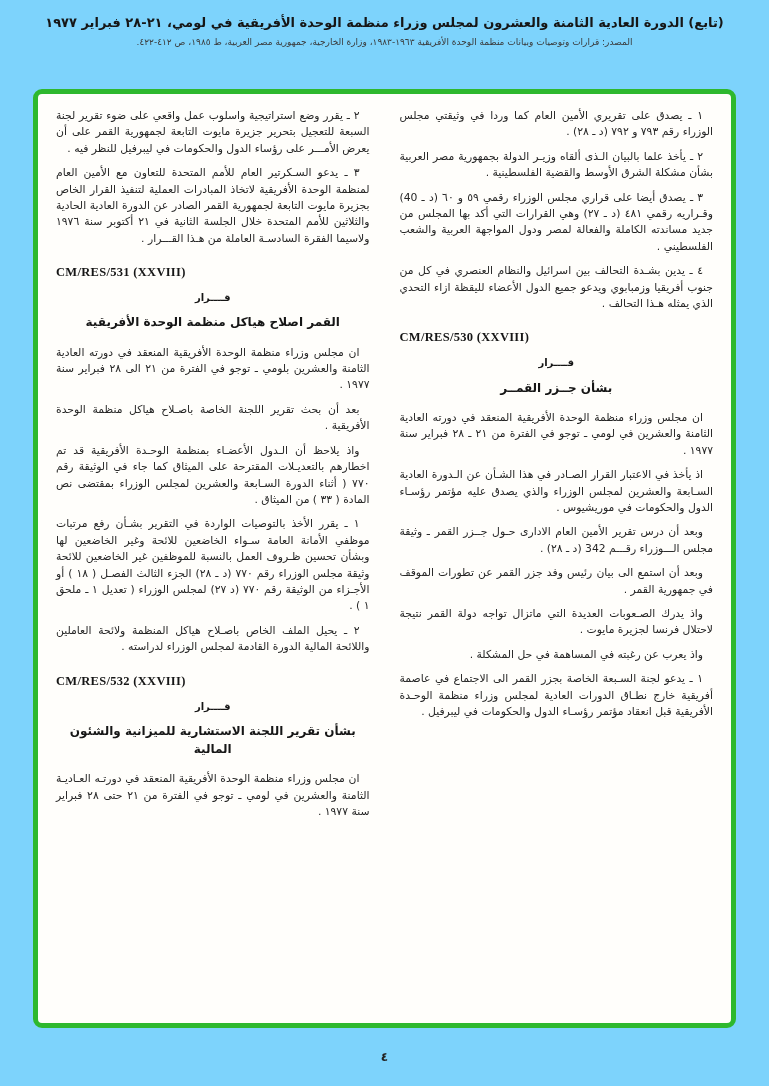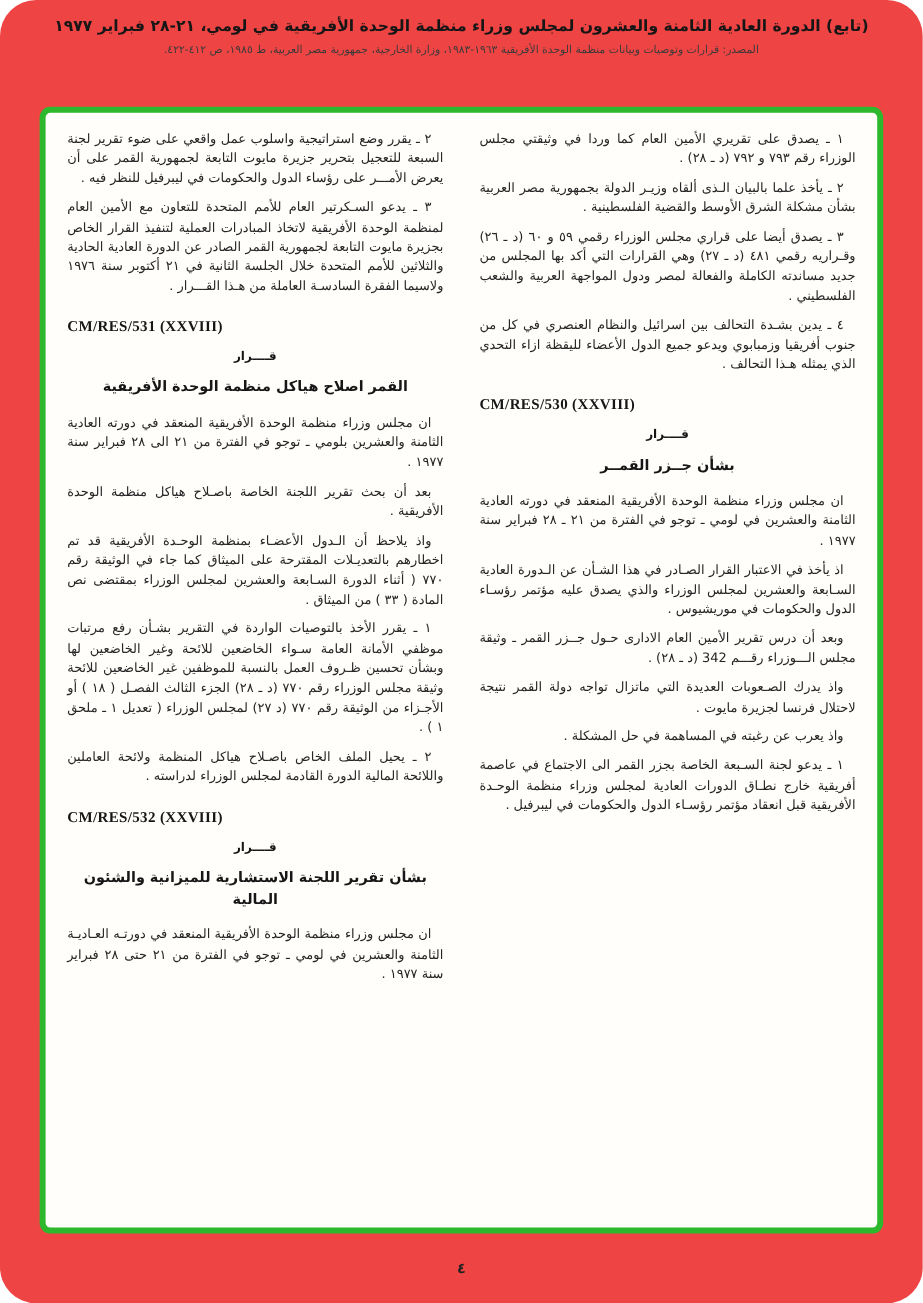--- a/index.html
+++ b/index.html
@@ -2,26 +2,25 @@
 <html lang="ar" dir="rtl"><head>
 <meta charset="utf-8">
 <style>
   * { box-sizing: border-box; }
   html, body { margin: 0; padding: 0; background: #ffffff; }
   .page {
     position: relative;
     width: 769px;
     height: 1086px;
     margin: 0 auto;
-    background: #ef4444;
+    background: #7dd3fc;
     font-family: "DejaVu Sans", sans-serif;
     color: #1f1f1f;
     overflow: hidden;
     direction: rtl;
-    border-radius: 30px;
   }
   .header {
     text-align: center;
     padding-top: 15px;
     direction: rtl;
   }
   .header-line1 {
     font-size: 13px;
     font-weight: bold;
     color: #161616;
@@ -106,28 +105,29 @@
   <div class="header">
     <div class="header-line1">(تابع) الدورة العادية الثامنة والعشرون لمجلس وزراء منظمة الوحدة الأفريقية في لومي، ٢١-٢٨ فبراير ١٩٧٧</div>
     <div class="header-line2">المصدر: قرارات وتوصيات وبيانات منظمة الوحدة الأفريقية ١٩٦٣-١٩٨٣، وزارة الخارجية، جمهورية مصر العربية، ط ١٩٨٥، ص ٤١٢-٤٢٢.</div>
   </div>
 
   <div class="green-box">
     <div class="columns">
       <div class="col">
           <div class="block num">١ ـ يصدق على تقريري الأمين العام كما وردا في وثيقتي مجلس الوزراء رقم ٧٩٣ و ٧٩٢ (د ـ ٢٨) .</div>
           <div class="block num">٢ ـ يأخذ علما بالبيان الـذى ألقاه وزيـر الدولة بجمهورية مصر العربية بشأن مشكلة الشرق الأوسط والقضية الفلسطينية .</div>
-          <div class="block num">٣ ـ يصدق أيضا على قراري مجلس الوزراء رقمي ٥٩ و ٦٠ (د ـ ٢٦) وقـراريه رقمي ٤٨١ (د ـ ٢٧) وهي القرارات التي أكد بها المجلس من جديد مساندته الكاملة والفعالة لمصر ودول المواجهة العربية والشعب الفلسطيني .</div>
+          <div class="block num">٣ ـ يصدق أيضا على قراري مجلس الوزراء رقمي ٥٩ و ٦٠ (د ـ 40) وقـراريه رقمي ٤٨١ (د ـ ٢٧) وهي القرارات التي أكد بها المجلس من جديد مساندته الكاملة والفعالة لمصر ودول المواجهة العربية والشعب الفلسطيني .</div>
           <div class="block num">٤ ـ يدين بشـدة التحالف بين اسرائيل والنظام العنصري في كل من جنوب أفريقيا وزمبابوي ويدعو جميع الدول الأعضاء لليقظة ازاء التحدي الذي يمثله هـذا التحالف .</div>
           <div class="block res">CM/RES/530 (XXVIII)</div>
           <div class="block title">قــــرار</div>
           <div class="block subject">بشأن جــزر القمــر</div>
           <div class="block para">ان مجلس وزراء منظمة الوحدة الأفريقية المنعقد في دورته العادية الثامنة والعشرين في لومي ـ توجو في الفترة من ٢١ ـ ٢٨ فبراير سنة ١٩٧٧ .</div>
           <div class="block para">اذ يأخذ في الاعتبار القرار الصـادر في هذا الشـأن عن الـدورة العادية السـابعة والعشرين لمجلس الوزراء والذي يصدق عليه مؤتمر رؤسـاء الدول والحكومات في موريشيوس .</div>
           <div class="block para">وبعد أن درس تقرير الأمين العام الادارى حـول جــزر القمر ـ وثيقة مجلس الـــوزراء رقـــم 342 (د ـ ٢٨) .</div>
+          <div class="block para">وبعد أن استمع الى بيان رئيس وفد جزر القمر عن تطورات الموقف في جمهورية القمر .</div>
           <div class="block para">واذ يدرك الصـعوبات العديدة التي ماتزال تواجه دولة القمر نتيجة لاحتلال فرنسا لجزيرة مايوت .</div>
           <div class="block para">واذ يعرب عن رغبته في المساهمة في حل المشكلة .</div>
           <div class="block num">١ ـ يدعو لجنة السـبعة الخاصة بجزر القمر الى الاجتماع في عاصمة أفريقية خارج نطـاق الدورات العادية لمجلس وزراء منظمة الوحـدة الأفريقية قبل انعقاد مؤتمر رؤسـاء الدول والحكومات في ليبرفيل .</div>
         </div>
       <div class="col">
           <div class="block num">٢ ـ يقرر وضع استراتيجية واسلوب عمل واقعي على ضوء تقرير لجنة السبعة للتعجيل بتحرير جزيرة مايوت التابعة لجمهورية القمر على أن يعرض الأمـــر على رؤساء الدول والحكومات في ليبرفيل للنظر فيه .</div>
           <div class="block num">٣ ـ يدعو السـكرتير العام للأمم المتحدة للتعاون مع الأمين العام لمنظمة الوحدة الأفريقية لاتخاذ المبادرات العملية لتنفيذ القرار الخاص بجزيرة مايوت التابعة لجمهورية القمر الصادر عن الدورة العادية الحادية والثلاثين للأمم المتحدة خلال الجلسة الثانية في ٢١ أكتوبر سنة ١٩٧٦ ولاسيما الفقرة السادسـة العاملة من هـذا القـــرار .</div>
           <div class="block res">CM/RES/531 (XXVIII)</div>
           <div class="block title">قــــرار</div>
           <div class="block subject">القمر اصلاح هياكل منظمة الوحدة الأفريقية</div>

